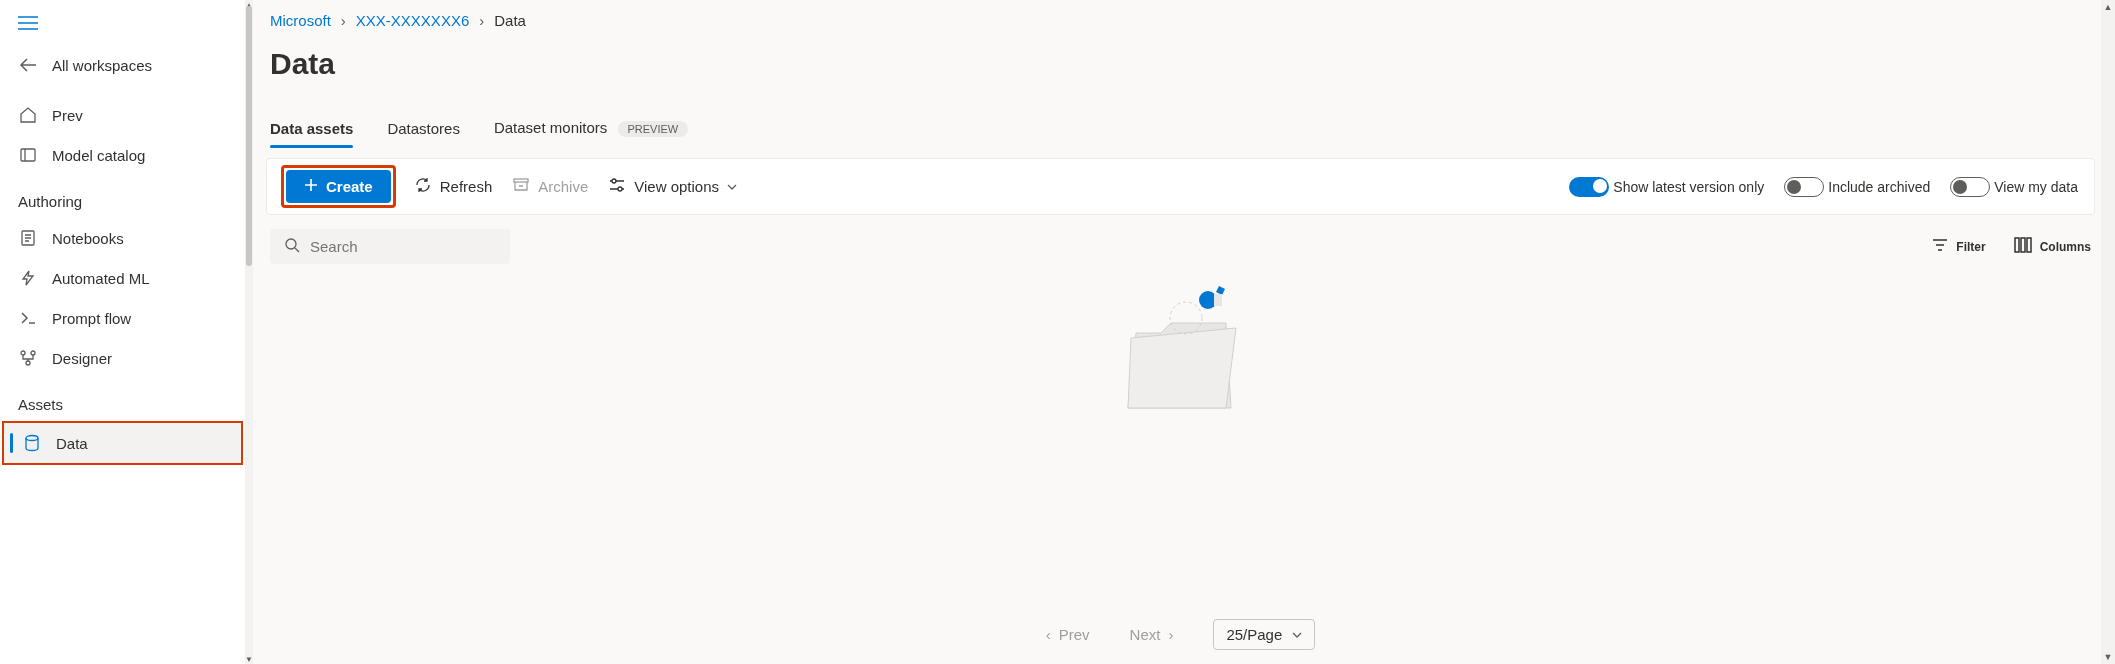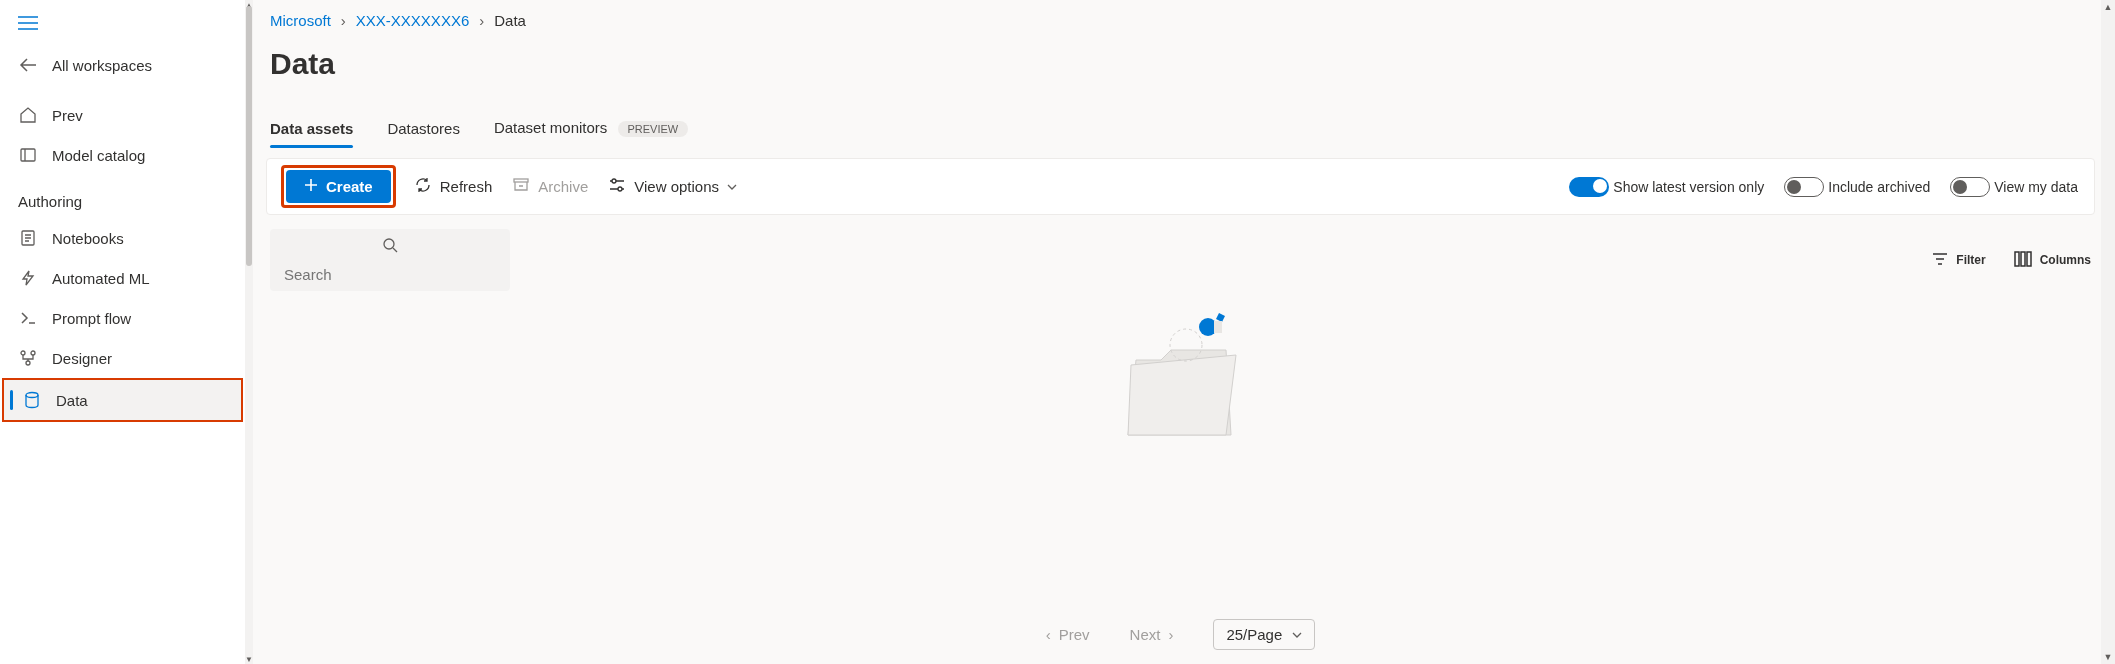--- a/index.html
+++ b/index.html
@@ -206,21 +206,20 @@
     gap:20px;
   }
   .search-box{
     display:flex;
     align-items:center;
     gap:10px;
     background:#f3f2f1;
     border-radius:4px;
     padding:8px 14px;
     width:240px;
-    flex-direction:column;
   }
   .search-box input{
     border:none;background:transparent;outline:none;font-size:15px;color:#605e5c;width:100%;
   }
   .right-actions{margin-left:auto;display:flex;gap:28px;}
   .ra{display:flex;align-items:center;gap:8px;cursor:pointer;font-size:12px;font-weight:600;}
 
   
   .empty{
     flex:1;
@@ -322,20 +321,21 @@
       <svg width="18" height="18" viewBox="0 0 18 18" fill="none" stroke="currentColor" stroke-width="1.3">
           <circle cx="4" cy="4" r="2"></circle>
           <circle cx="14" cy="4" r="2"></circle>
           <circle cx="9" cy="14" r="2"></circle>
           <path d="M4 6v4h10V6M9 10v2"></path>
         </svg>
     </span>
     <span>Designer</span>
   </div>
 
+  <div class="sb-section">Assets</div>
 
   <div class="sb-item active red-box" style="margin:0 2px;">
     <span class="sb-icon">
       <svg width="18" height="18" viewBox="0 0 18 18" fill="none" stroke="currentColor" stroke-width="1.3">
           <ellipse cx="9" cy="4" rx="6" ry="2.5"></ellipse>
           <path d="M3 4v10c0 1.4 2.7 2.5 6 2.5s6-1.1 6-2.5V4"></path>
         </svg>
     </span>
     <span>Data</span>
   </div>

